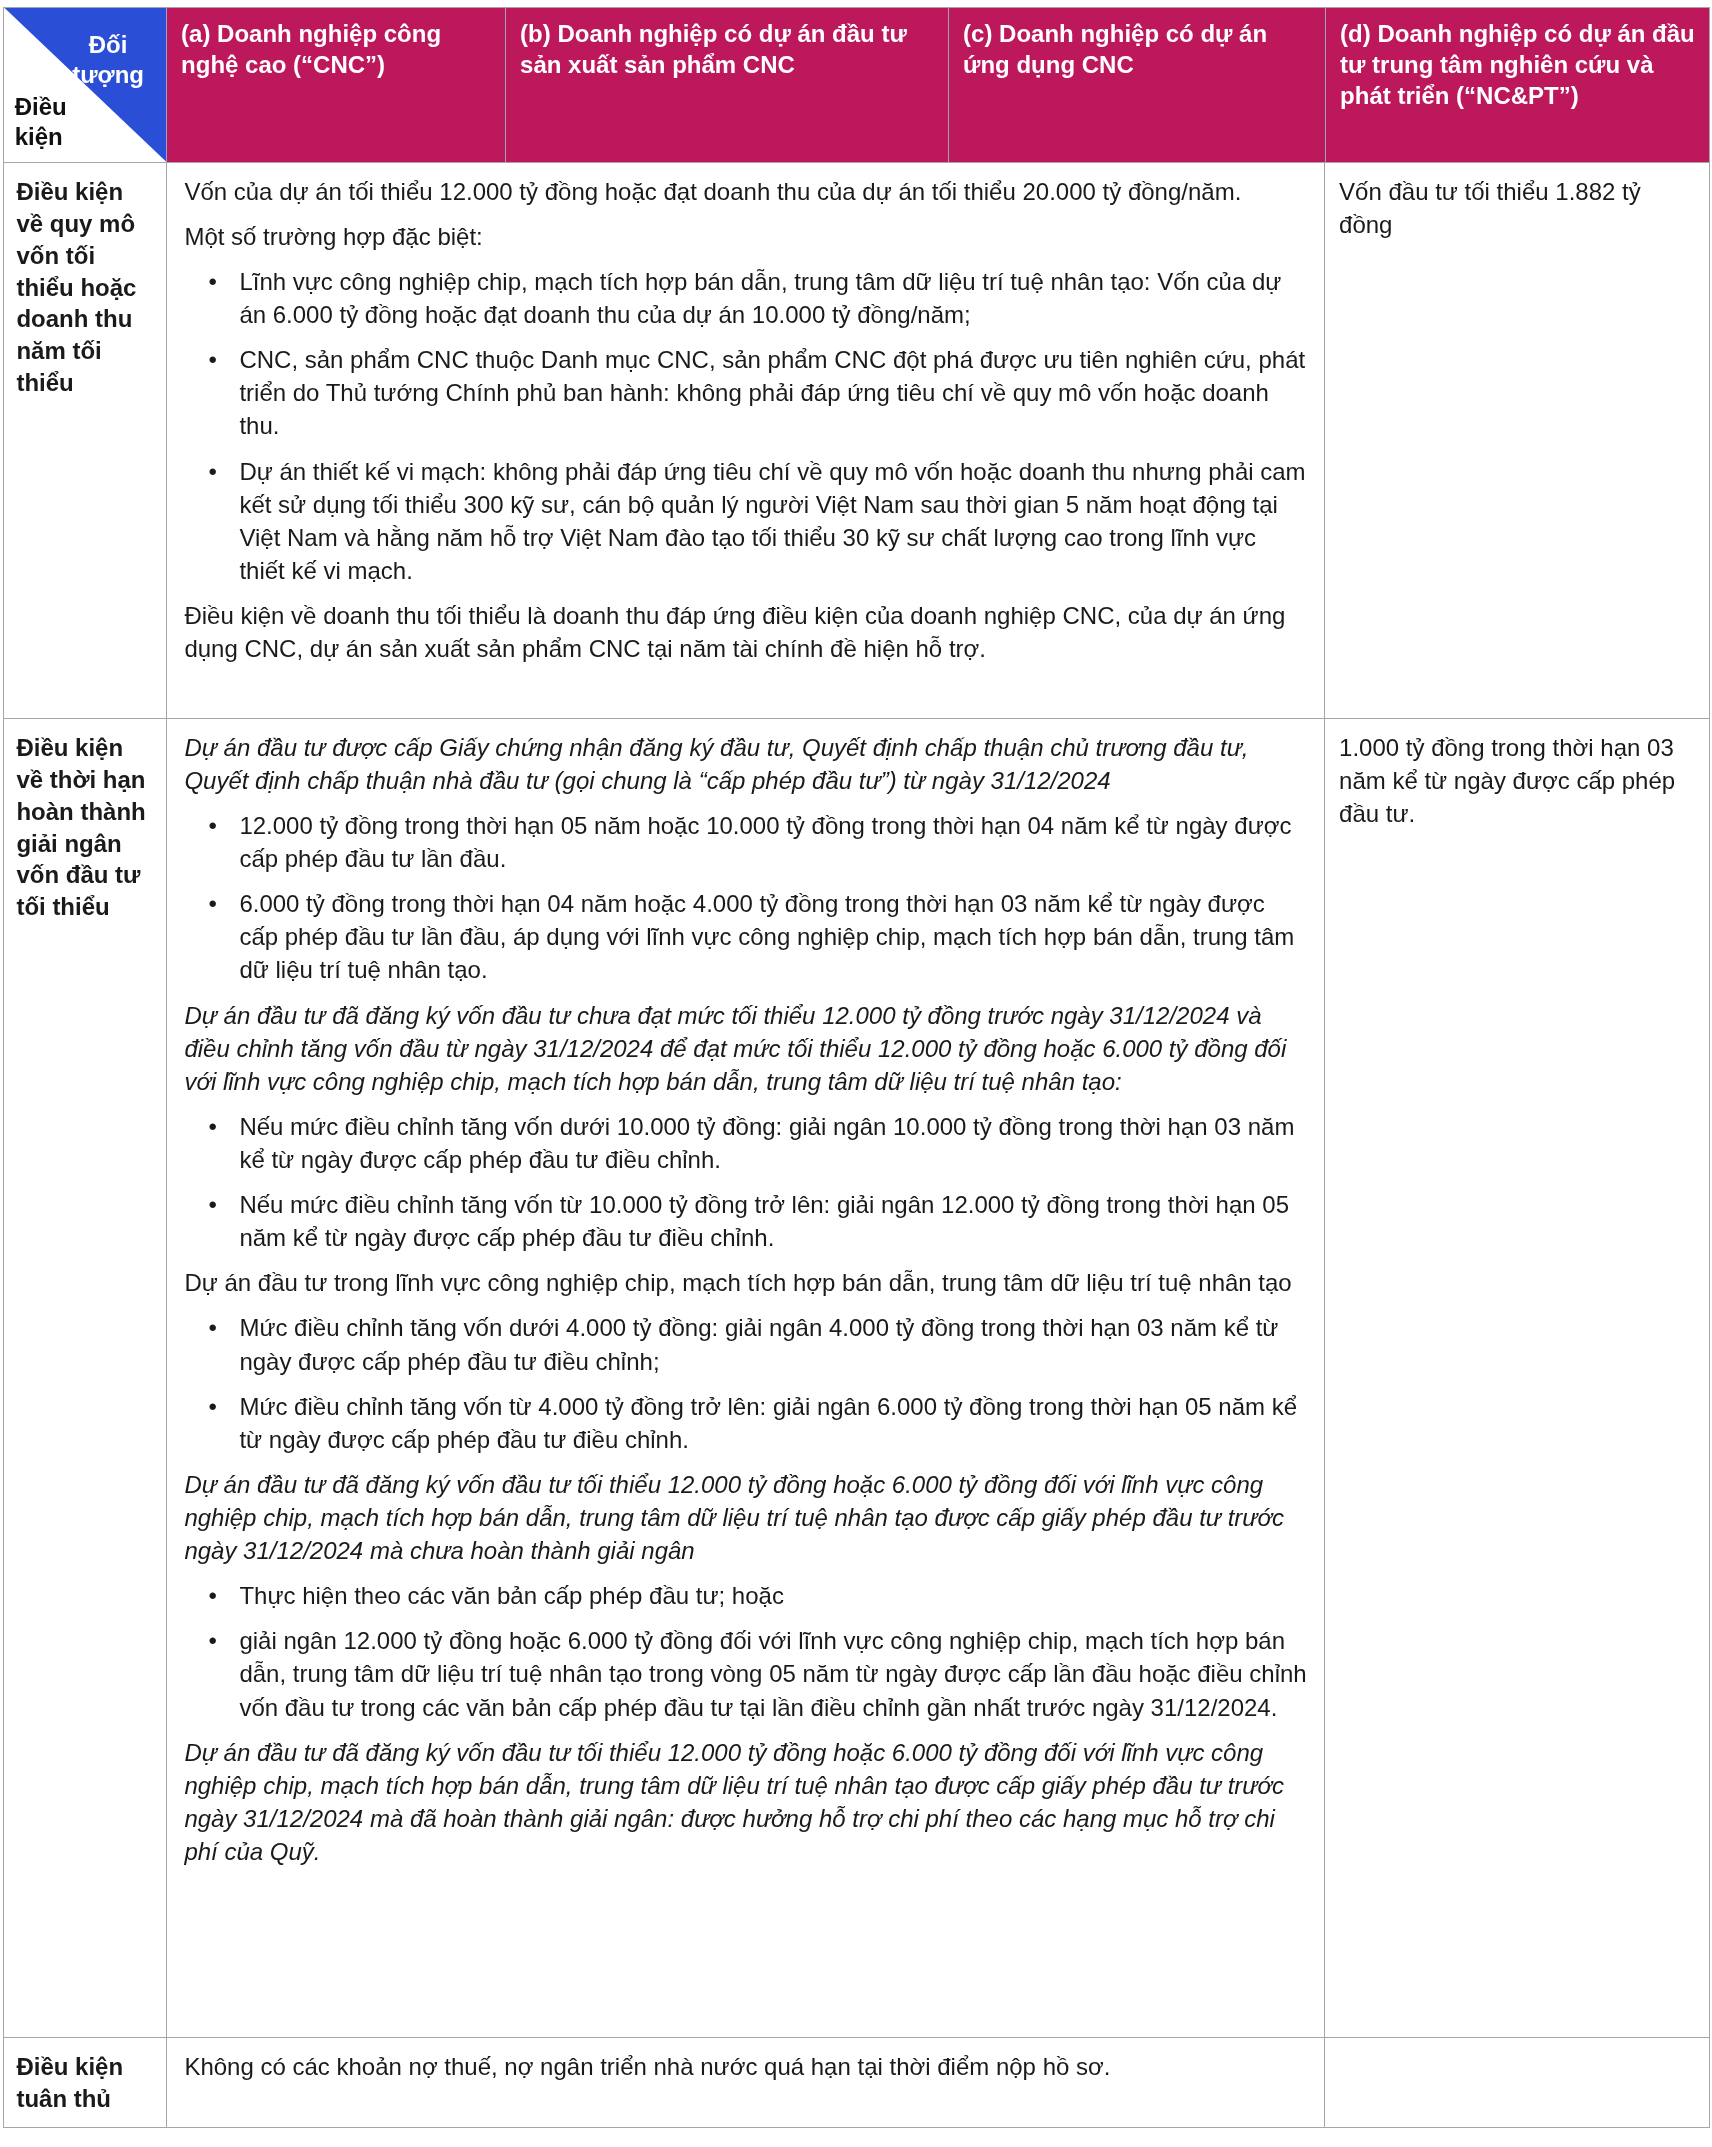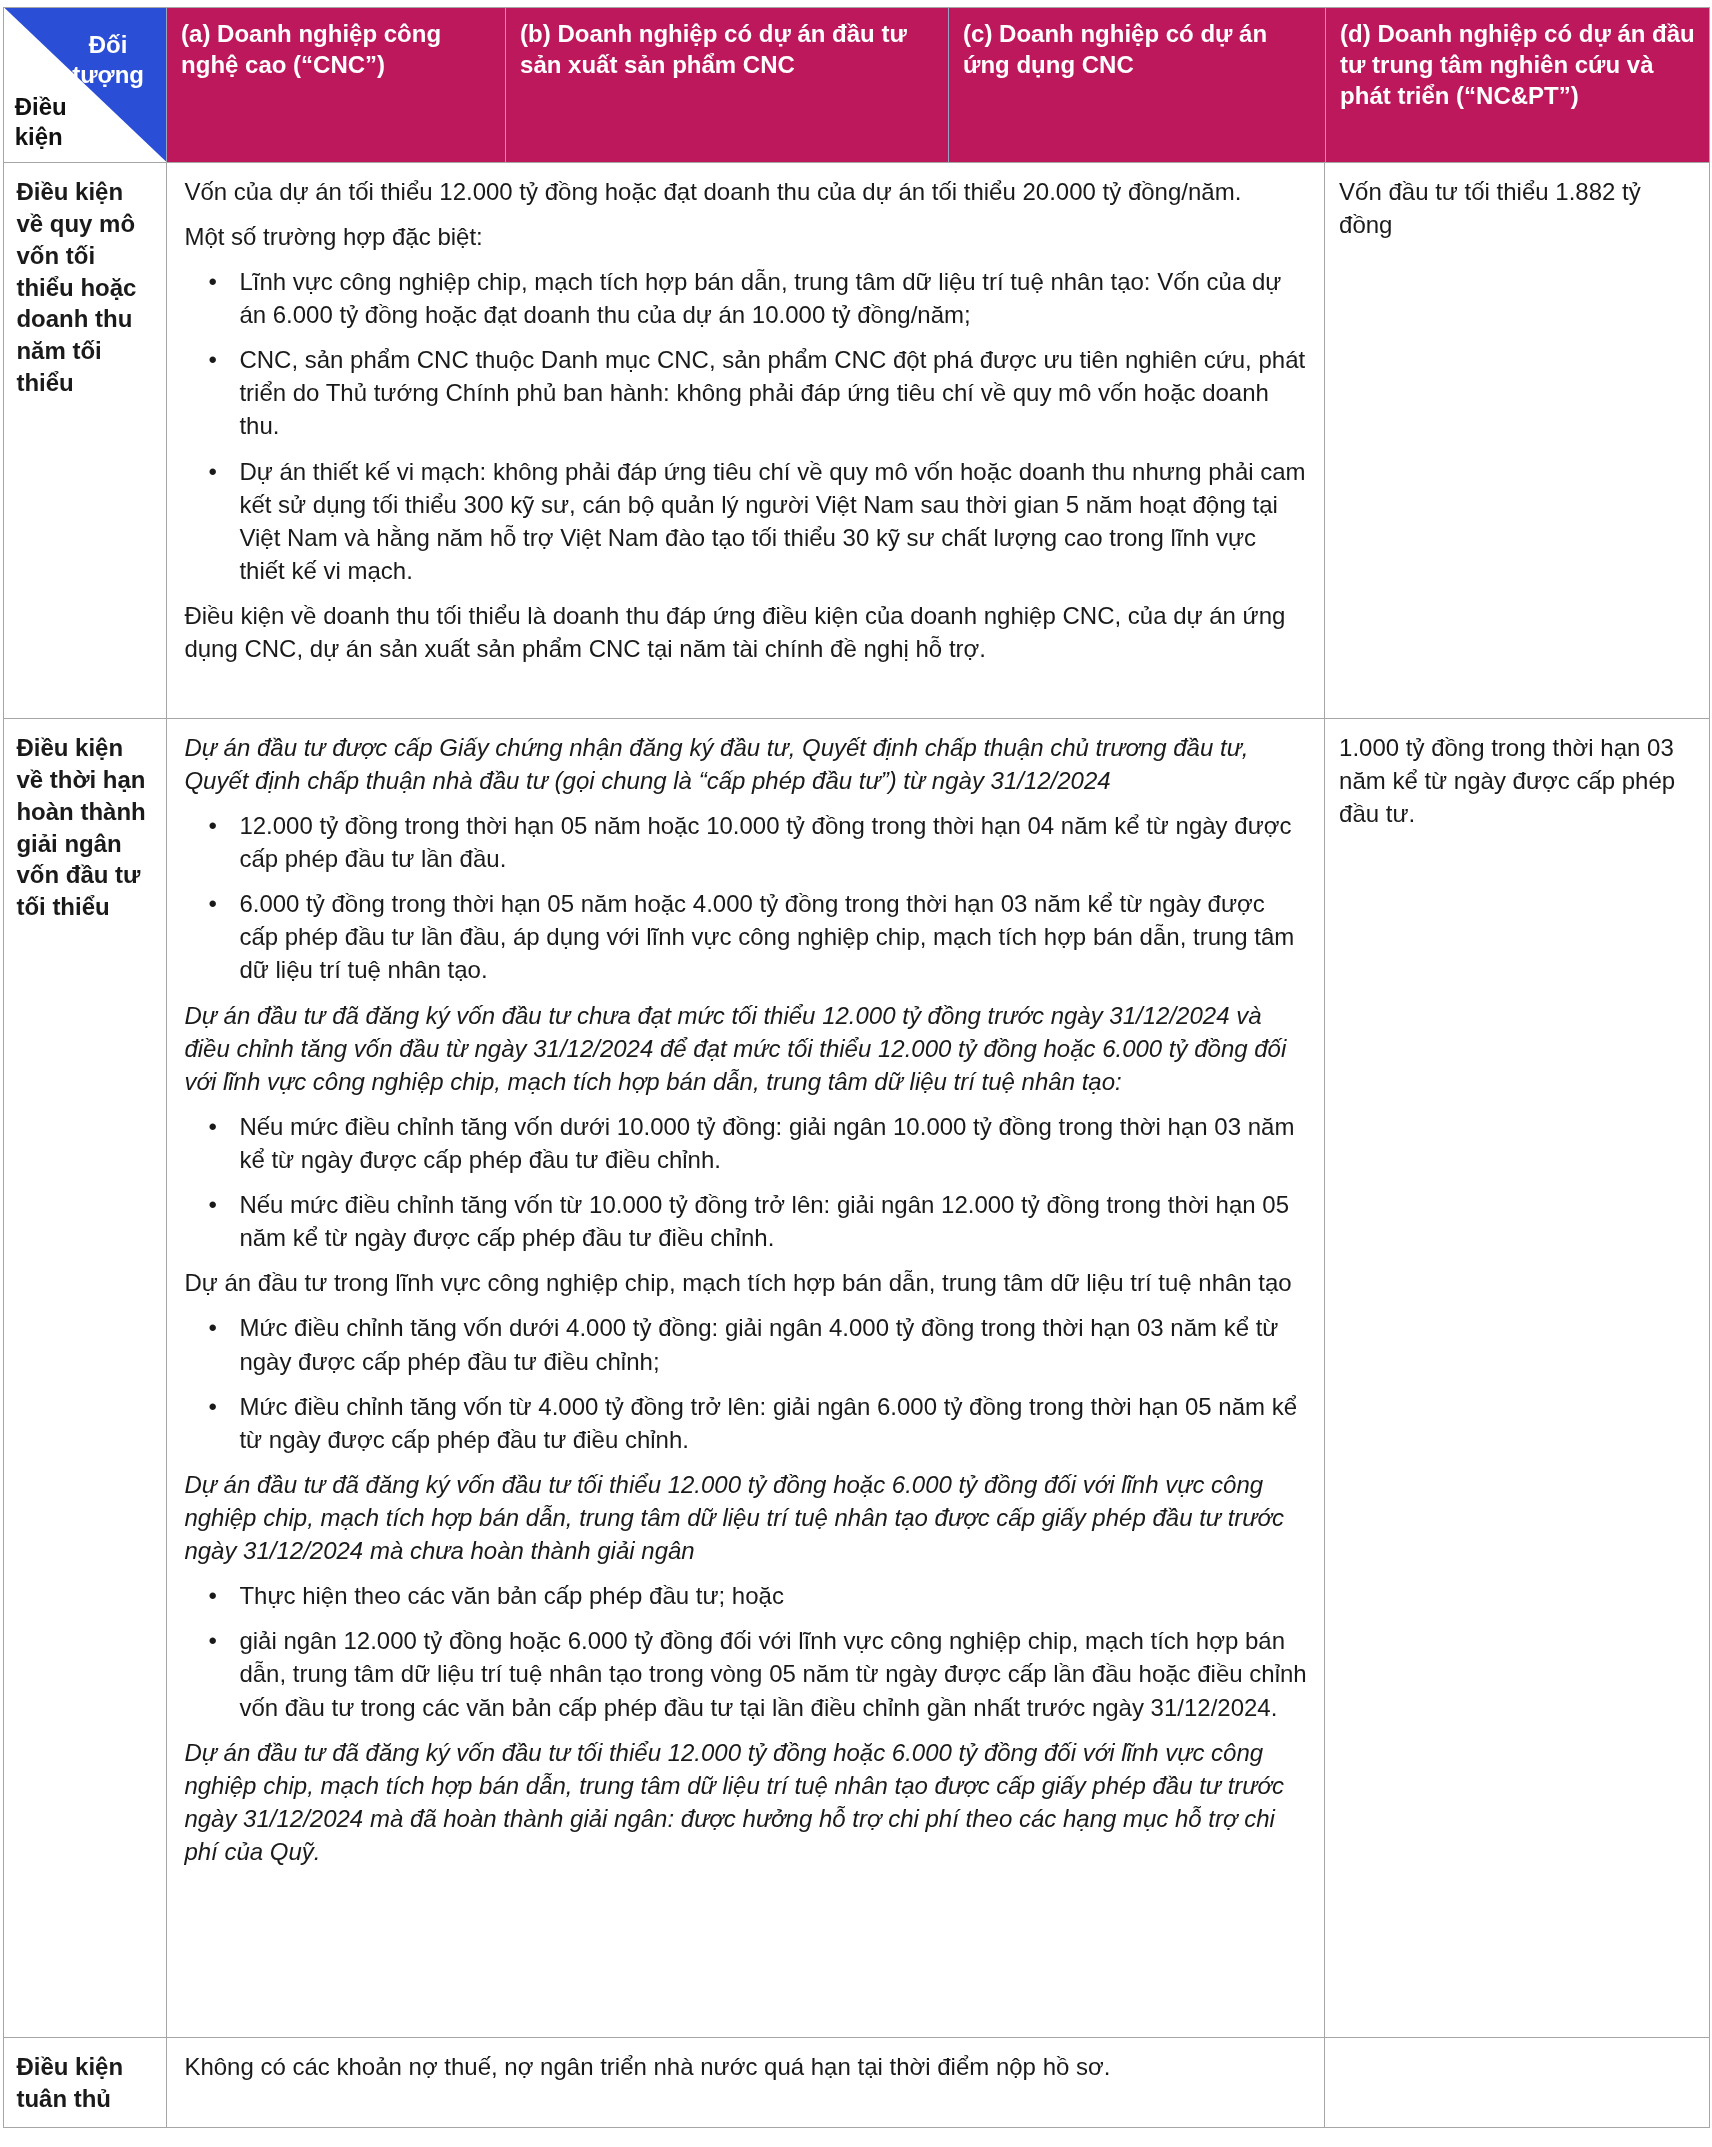--- a/index.html
+++ b/index.html
@@ -110,31 +110,31 @@
   </div>
 
   <div class="body-row row-1">
     <div class="label-cell">Điều kiện về quy mô vốn tối thiểu hoặc doanh thu năm tối thiểu</div>
     <div class="main-cell">
       <div class="p normal">Vốn của dự án tối thiểu 12.000 tỷ đồng hoặc đạt doanh thu của dự án tối thiểu 20.000 tỷ đồng/năm.</div>
       <div class="p normal">Một số trường hợp đặc biệt:</div>
       <div class="p bullet">Lĩnh vực công nghiệp chip, mạch tích hợp bán dẫn, trung tâm dữ liệu trí tuệ nhân tạo: Vốn của dự án 6.000 tỷ đồng hoặc đạt doanh thu của dự án 10.000 tỷ đồng/năm;</div>
       <div class="p bullet">CNC, sản phẩm CNC thuộc Danh mục CNC, sản phẩm CNC đột phá được ưu tiên nghiên cứu, phát triển do Thủ tướng Chính phủ ban hành: không phải đáp ứng tiêu chí về quy mô vốn hoặc doanh thu.</div>
       <div class="p bullet">Dự án thiết kế vi mạch: không phải đáp ứng tiêu chí về quy mô vốn hoặc doanh thu nhưng phải cam kết sử dụng tối thiểu 300 kỹ sư, cán bộ quản lý người Việt Nam sau thời gian 5 năm hoạt động tại Việt Nam và hằng năm hỗ trợ Việt Nam đào tạo tối thiểu 30 kỹ sư chất lượng cao trong lĩnh vực thiết kế vi mạch.</div>
-      <div class="p normal">Điều kiện về doanh thu tối thiểu là doanh thu đáp ứng điều kiện của doanh nghiệp CNC, của dự án ứng dụng CNC, dự án sản xuất sản phẩm CNC tại năm tài chính đề nghị hỗ trợ.</div>
+      <div class="p normal">Điều kiện về doanh thu tối thiểu là doanh thu đáp ứng điều kiện của doanh nghiệp CNC, của dự án ứng dụng CNC, dự án sản xuất sản phẩm CNC tại năm tài chính đề hiện hỗ trợ.</div>
     </div>
     <div class="d-cell">Vốn đầu tư tối thiểu 1.882 tỷ đồng</div>
   </div>
 
   <div class="body-row row-2">
     <div class="label-cell">Điều kiện về thời hạn hoàn thành giải ngân vốn đầu tư tối thiểu</div>
     <div class="main-cell">
       <div class="p italic">Dự án đầu tư được cấp Giấy chứng nhận đăng ký đầu tư, Quyết định chấp thuận chủ trương đầu tư, Quyết định chấp thuận nhà đầu tư (gọi chung là “cấp phép đầu tư”) từ ngày 31/12/2024</div>
       <div class="p bullet">12.000 tỷ đồng trong thời hạn 05 năm hoặc 10.000 tỷ đồng trong thời hạn 04 năm kể từ ngày được cấp phép đầu tư lần đầu.</div>
-      <div class="p bullet">6.000 tỷ đồng trong thời hạn 05 năm hoặc 4.000 tỷ đồng trong thời hạn 03 năm kể từ ngày được cấp phép đầu tư lần đầu, áp dụng với lĩnh vực công nghiệp chip, mạch tích hợp bán dẫn, trung tâm dữ liệu trí tuệ nhân tạo.</div>
+      <div class="p bullet">6.000 tỷ đồng trong thời hạn 04 năm hoặc 4.000 tỷ đồng trong thời hạn 03 năm kể từ ngày được cấp phép đầu tư lần đầu, áp dụng với lĩnh vực công nghiệp chip, mạch tích hợp bán dẫn, trung tâm dữ liệu trí tuệ nhân tạo.</div>
       <div class="p italic">Dự án đầu tư đã đăng ký vốn đầu tư chưa đạt mức tối thiểu 12.000 tỷ đồng trước ngày 31/12/2024 và điều chỉnh tăng vốn đầu từ ngày 31/12/2024 để đạt mức tối thiểu 12.000 tỷ đồng hoặc 6.000 tỷ đồng đối với lĩnh vực công nghiệp chip, mạch tích hợp bán dẫn, trung tâm dữ liệu trí tuệ nhân tạo:</div>
       <div class="p bullet">Nếu mức điều chỉnh tăng vốn dưới 10.000 tỷ đồng: giải ngân 10.000 tỷ đồng trong thời hạn 03 năm kể từ ngày được cấp phép đầu tư điều chỉnh.</div>
       <div class="p bullet">Nếu mức điều chỉnh tăng vốn từ 10.000 tỷ đồng trở lên: giải ngân 12.000 tỷ đồng trong thời hạn 05 năm kể từ ngày được cấp phép đầu tư điều chỉnh.</div>
       <div class="p normal">Dự án đầu tư trong lĩnh vực công nghiệp chip, mạch tích hợp bán dẫn, trung tâm dữ liệu trí tuệ nhân tạo</div>
       <div class="p bullet">Mức điều chỉnh tăng vốn dưới 4.000 tỷ đồng: giải ngân 4.000 tỷ đồng trong thời hạn 03 năm kể từ ngày được cấp phép đầu tư điều chỉnh;</div>
       <div class="p bullet">Mức điều chỉnh tăng vốn từ 4.000 tỷ đồng trở lên: giải ngân 6.000 tỷ đồng trong thời hạn 05 năm kể từ ngày được cấp phép đầu tư điều chỉnh.</div>
       <div class="p italic">Dự án đầu tư đã đăng ký vốn đầu tư tối thiểu 12.000 tỷ đồng hoặc 6.000 tỷ đồng đối với lĩnh vực công nghiệp chip, mạch tích hợp bán dẫn, trung tâm dữ liệu trí tuệ nhân tạo được cấp giấy phép đầu tư trước ngày 31/12/2024 mà chưa hoàn thành giải ngân</div>
       <div class="p bullet">Thực hiện theo các văn bản cấp phép đầu tư; hoặc</div>
       <div class="p bullet">giải ngân 12.000 tỷ đồng hoặc 6.000 tỷ đồng đối với lĩnh vực công nghiệp chip, mạch tích hợp bán dẫn, trung tâm dữ liệu trí tuệ nhân tạo trong vòng 05 năm từ ngày được cấp lần đầu hoặc điều chỉnh vốn đầu tư trong các văn bản cấp phép đầu tư tại lần điều chỉnh gần nhất trước ngày 31/12/2024.</div>
       <div class="p italic">Dự án đầu tư đã đăng ký vốn đầu tư tối thiểu 12.000 tỷ đồng hoặc 6.000 tỷ đồng đối với lĩnh vực công nghiệp chip, mạch tích hợp bán dẫn, trung tâm dữ liệu trí tuệ nhân tạo được cấp giấy phép đầu tư trước ngày 31/12/2024 mà đã hoàn thành giải ngân: được hưởng hỗ trợ chi phí theo các hạng mục hỗ trợ chi phí của Quỹ.</div>

